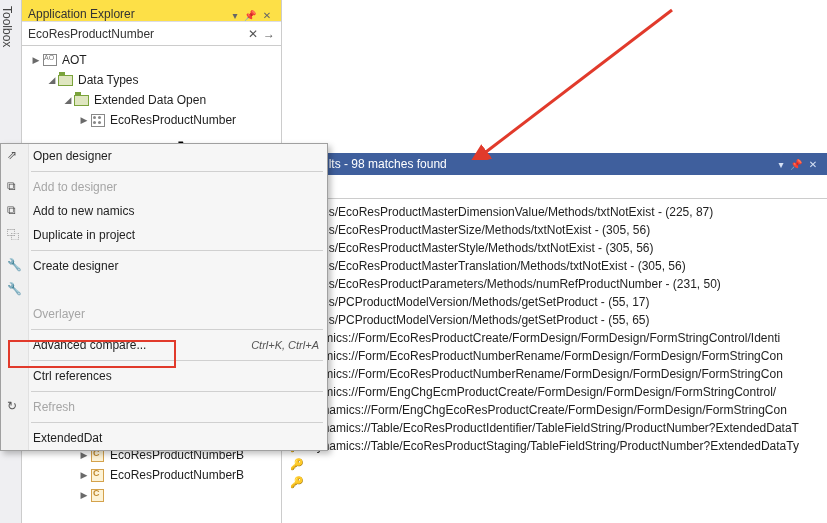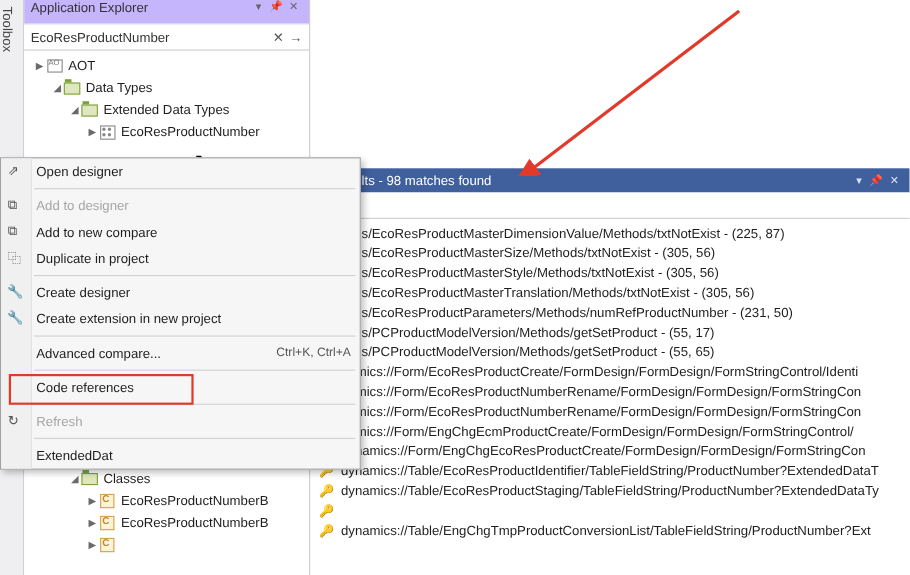--- a/index.html
+++ b/index.html
@@ -21,25 +21,25 @@
   
   .app-explorer {
     width: 260px;
     background: #fff;
     border-right: 1px solid #ccc;
     display: flex;
     flex-direction: column;
     position: relative;
   }
   .panel-titlebar {
-    background: #c4b5fd;
+    background: #fde047;
     border-bottom: 1px solid #dcdce6;
     height: 22px;
     display: flex;
-    align-items: flex-start;
+    align-items: flex-end;
     padding: 0 6px;
     color: #333;
   }
   .panel-titlebar .title { flex: 1; }
   .panel-titlebar .icon { width: 16px; text-align: center; color: #666; cursor: pointer; font-size:10px;}
 
   .search-row {
     display: flex;
     align-items: center;
     border-bottom: 1px solid #ccc;
@@ -97,21 +97,21 @@
   .context-menu .iconcol {
     position:absolute; left:0; top:0; bottom:0; width:28px;
     border-right:1px solid #e1e1e1; background:#f0f0f0;
   }
   .cm-item {
     display:flex; align-items:center; height:24px; padding-left:32px; padding-right:8px;
     color:#1e1e1e; position:relative; cursor:default;
   }
   .cm-item.disabled { color:#a6a6a6; }
   .cm-sep { height:1px; background:#d0d0d0; margin:3px 4px 3px 30px;}
-  .cm-item .shortcut{ margin-left:auto; color:#555; font-size:11px;}
+  .cm-item .shortcut{ margin-left:auto; color:#555; font-size:11px;font-style:italic;}
   .cm-item .cmicon { position:absolute; left:6px; top:4px; width:16px; height:16px; font-size:12px; color:#555;}
   .cm-highlight { position:absolute; border:2px solid #e13a2b; pointer-events:none; width:168px; height:28px; left:7px; top:196px; z-index:60;}
 
   
   .results-panel {
     flex: 1;
     display: flex;
     flex-direction: column;
     position: relative;
     min-width:0;
@@ -178,21 +178,21 @@
         <span class="node-label">AOT</span>
       </div>
       <div class="tree-row ind1">
         <span class="tw">◢</span>
         <span class="icon-g ic-folder"></span>
         <span class="node-label">Data Types</span>
       </div>
       <div class="tree-row ind2">
         <span class="tw">◢</span>
         <span class="icon-g ic-folder"></span>
-        <span class="node-label">Extended Data Types</span>
+        <span class="node-label">Extended Data Open</span>
       </div>
       <div class="tree-row ind3">
         <span class="tw">▶</span>
         <span class="icon-g ic-type"></span>
         <span class="node-label">EcoResProductNumber</span>
       </div>
 
       <div style="height:275px"></div>
 
       <div class="tree-row ind1">
@@ -230,43 +230,45 @@
       <span class="cmicon">⇗</span>
       <span>Open designer</span>
     </div>
     <div class="cm-sep"></div>
     <div class="cm-item disabled">
       <span class="cmicon">⧉</span>
       <span>Add to designer</span>
     </div>
     <div class="cm-item">
       <span class="cmicon">⧉</span>
-      <span>Add to new compare</span>
+      <span>Add to new namics</span>
     </div>
     <div class="cm-item">
       <span class="cmicon">⿻</span>
       <span>Duplicate in project</span>
     </div>
     <div class="cm-sep"></div>
     <div class="cm-item">
       <span class="cmicon">🔧</span>
       <span>Create designer</span>
     </div>
     <div class="cm-item">
       <span class="cmicon">🔧</span>
-      <span>Create extension in new project</span>
+    </div>
+    <div class="cm-item disabled">
+      <span>Overlayer</span>
     </div>
     <div class="cm-sep"></div>
     <div class="cm-item">
       <span>Advanced compare...</span>
       <span class="shortcut">Ctrl+K, Ctrl+A</span>
     </div>
     <div class="cm-sep"></div>
     <div class="cm-item">
-      <span>Code references</span>
+      <span>Ctrl references</span>
     </div>
     <div class="cm-sep"></div>
     <div class="cm-item disabled">
       <span class="cmicon">↻</span>
       <span>Refresh</span>
     </div>
     <div class="cm-sep"></div>
     <div class="cm-item">
       <span>ExtendedDat</span>
     </div>
@@ -339,21 +341,20 @@
         </div>
         <div class="result-row">
           <span class="ricon key-ic">🔑</span>
           <span>dynamics://Table/EcoResProductStaging/TableFieldString/ProductNumber?ExtendedDataTy</span>
         </div>
         <div class="result-row">
           <span class="ricon key-ic">🔑</span>
         </div>
         <div class="result-row">
           <span class="ricon key-ic">🔑</span>
-          <span>dynamics://Table/EngChgTmpProductConversionList/TableFieldString/ProductNumber?Ext</span>
         </div>
       </div>
 
     <svg class="arrow" style="left:180px; top:-20px;" width="220" height="180">
       <defs>
         <marker id="ah" markerWidth="10" markerHeight="10" refX="2" refY="3" orient="auto">
           <path d="M0,0 L0,6 L8,3 z" fill="#e13a2b"></path>
         </marker>
       </defs>
       <line x1="210" y1="30" x2="20" y2="175" stroke="#e13a2b" stroke-width="3" marker-end="url(#ah)"></line>

